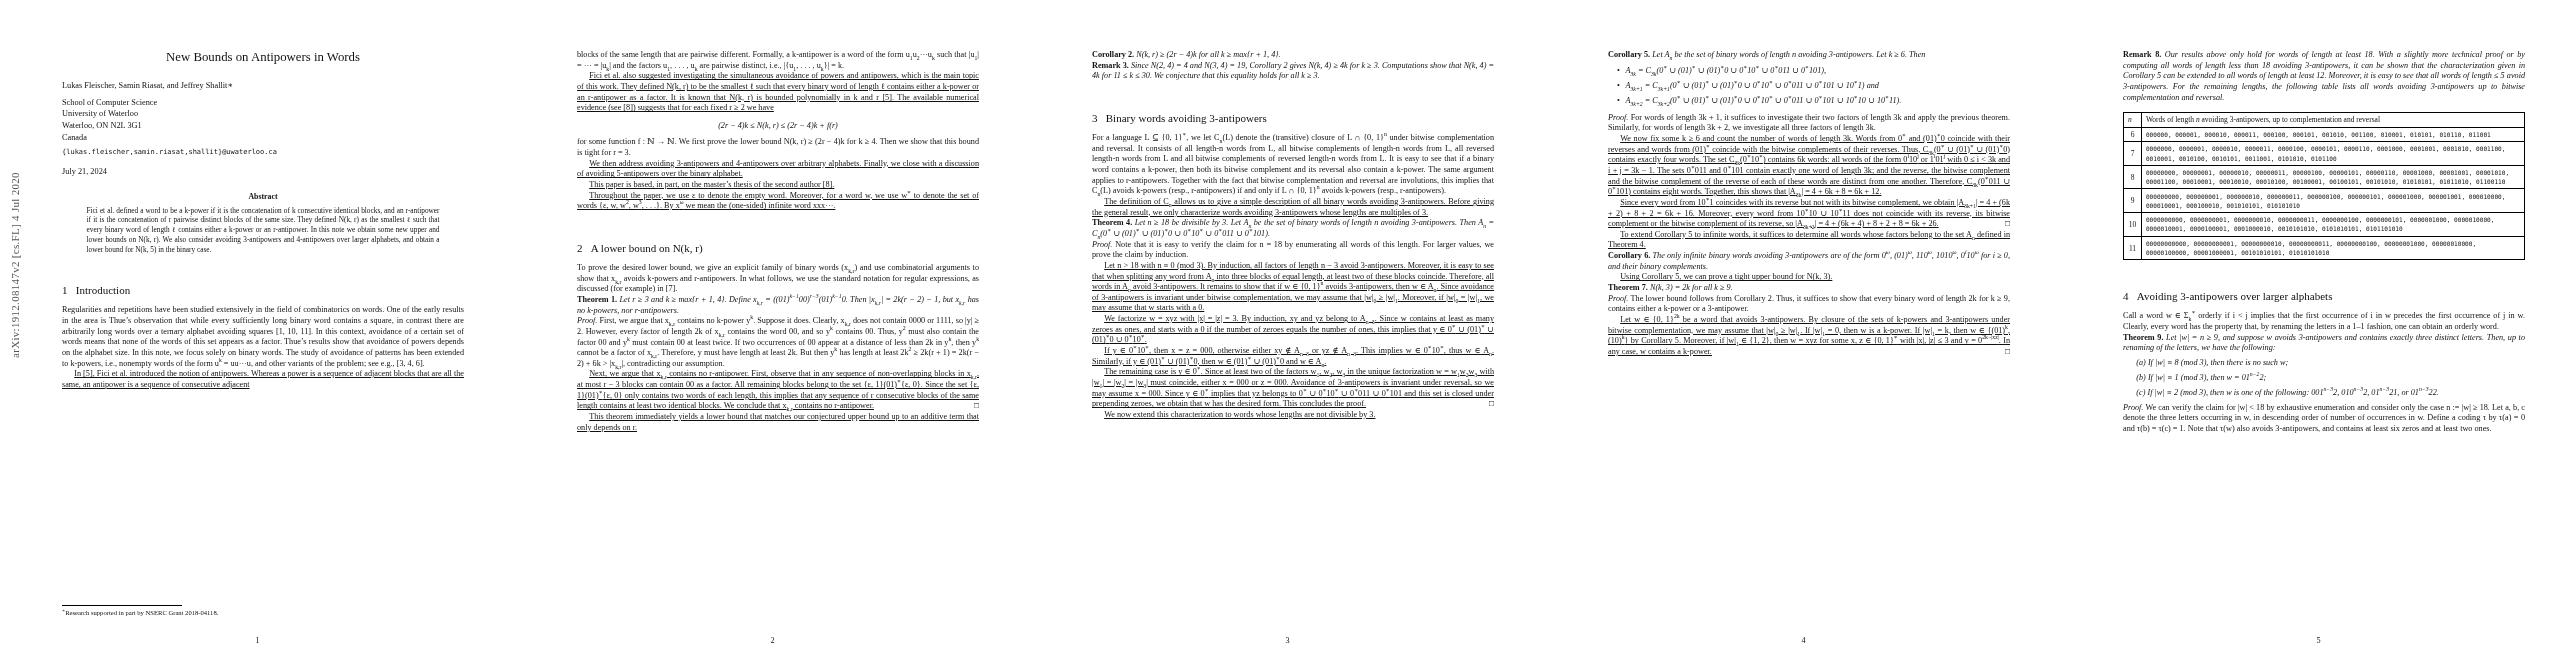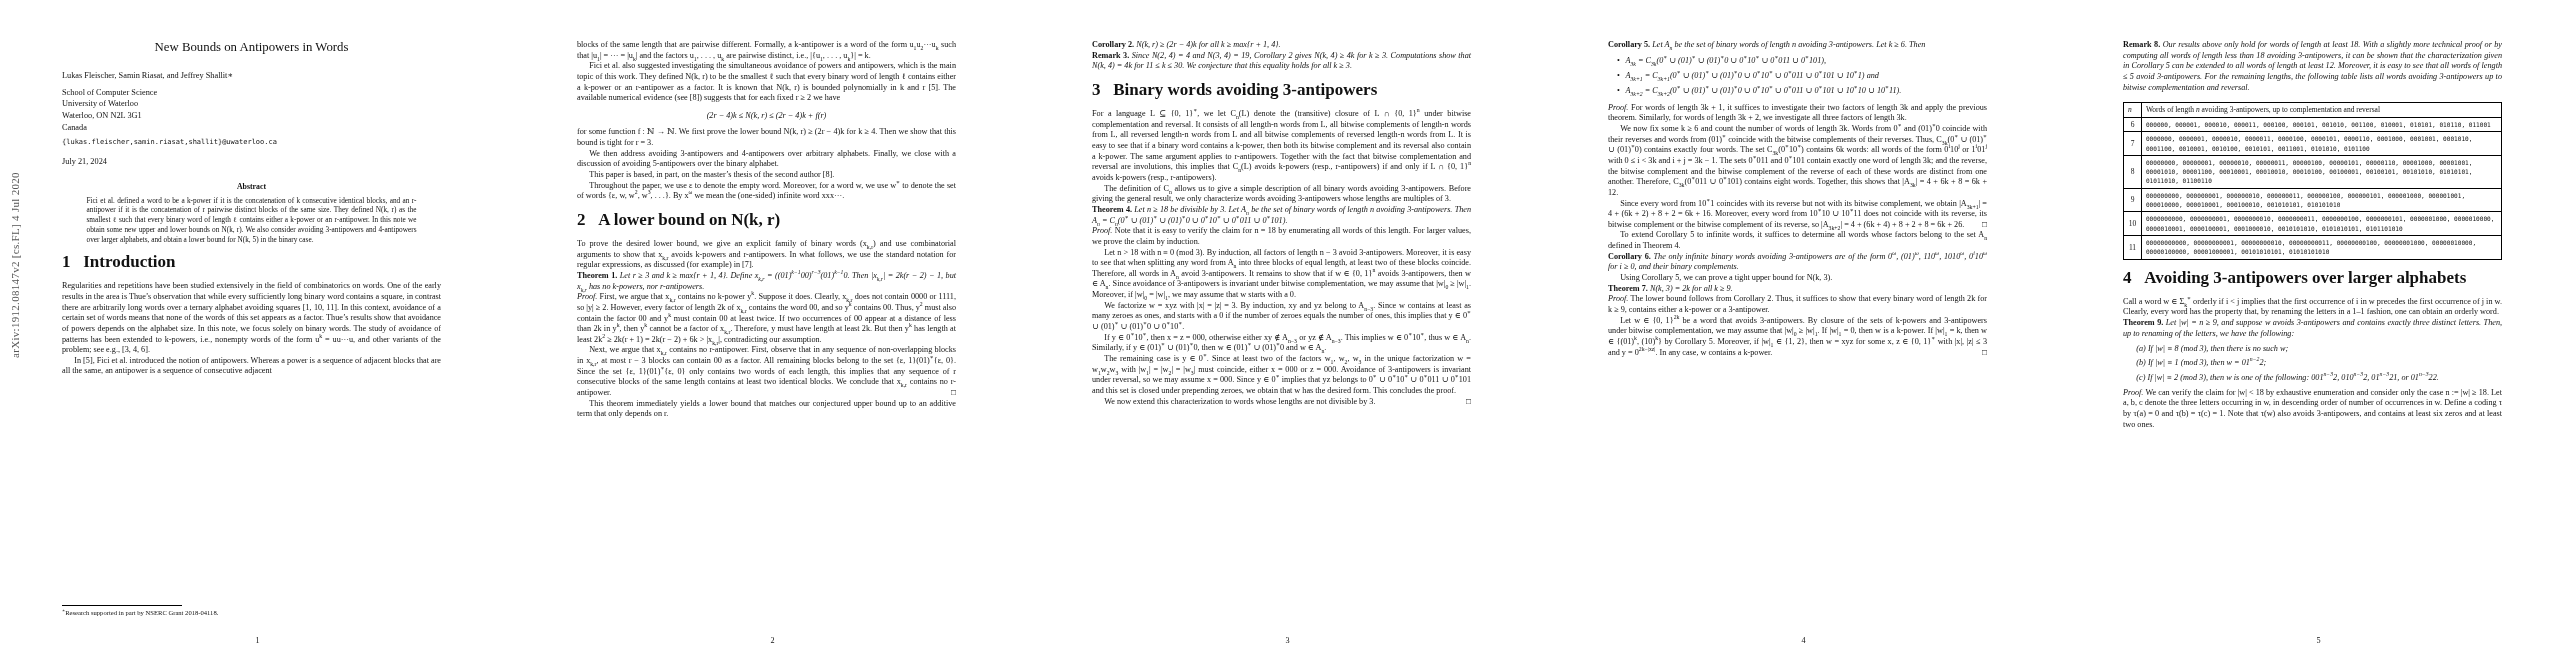--- a/index.html
+++ b/index.html
@@ -1,30 +1,30 @@
 <!DOCTYPE html>
 <html style="font-size:9px"><head>
 <meta charset="utf-8">
 <style>
   * { margin:0; padding:0; box-sizing:border-box; }
   html,body { width:2576px; height:667px; background:#ffffff; overflow:hidden; }
   body { font-family:"Liberation Serif","DejaVu Serif",serif; color:#111; }
   .page { position:absolute; top:0; width:515px; height:667px; background:#fff; overflow:hidden; }
-  .content { position:absolute; left:62px; right:74px; top:0; padding-top:40px; }
+  .content { position:absolute; left:62px; right:51px; top:0; padding-top:50px; }
   .center { text-align:left; }
   .title { font-size:12.8px; text-align:center; margin-bottom:14.5px; }
   .authors { font-size:8.3px; margin-bottom:7.2px; }
   .affil { font-size:8.3px; line-height:1.4; }
   .email { font-family:"DejaVu Sans Mono",monospace; font-size:7px; margin-top:5px; }
   .date { font-size:8.3px; margin:11px 0 15.6px; }
   .abs-head { text-align:center; font-weight:700; font-size:7.8px; margin-bottom:5px; }
   .abstract { margin:0 24.5px; font-size:7.3px; line-height:1.33; text-align:justify; }
-  .sec { font-size:17px; font-weight:700; margin:8px 0 9px; }
+  .sec { font-size:11px; font-weight:400; margin:30px 0 9px; }
   p.body, p.thm, p.proof { font-size:8.2px; line-height:1.3; text-align:justify; margin:0; }
-  .indent { text-indent:12.2px; }
+  .indent { text-indent:12.2px;text-decoration:underline; }
   .thm { margin:7.2px 0; }
   .thm .thmbody, .thmbody { font-style:italic; }
   .thmlabel { font-weight:700; font-style:normal; }
   .proof { margin:7.2px 0; }
   .prooflabel { font-style:italic; }
   .eq { text-align:center; font-style:italic; font-size:8.2px; margin:7.2px 0; }
   .qed { float:right; margin-left:4.4px; }
   .blist { margin:5.6px 0 5.6px 9px; }
   .bitem { display:flex; gap:5.6px; font-size:8.2px; line-height:1.3; margin:4.4px 0; font-style:italic; }
   .bullet { font-style:normal; }

